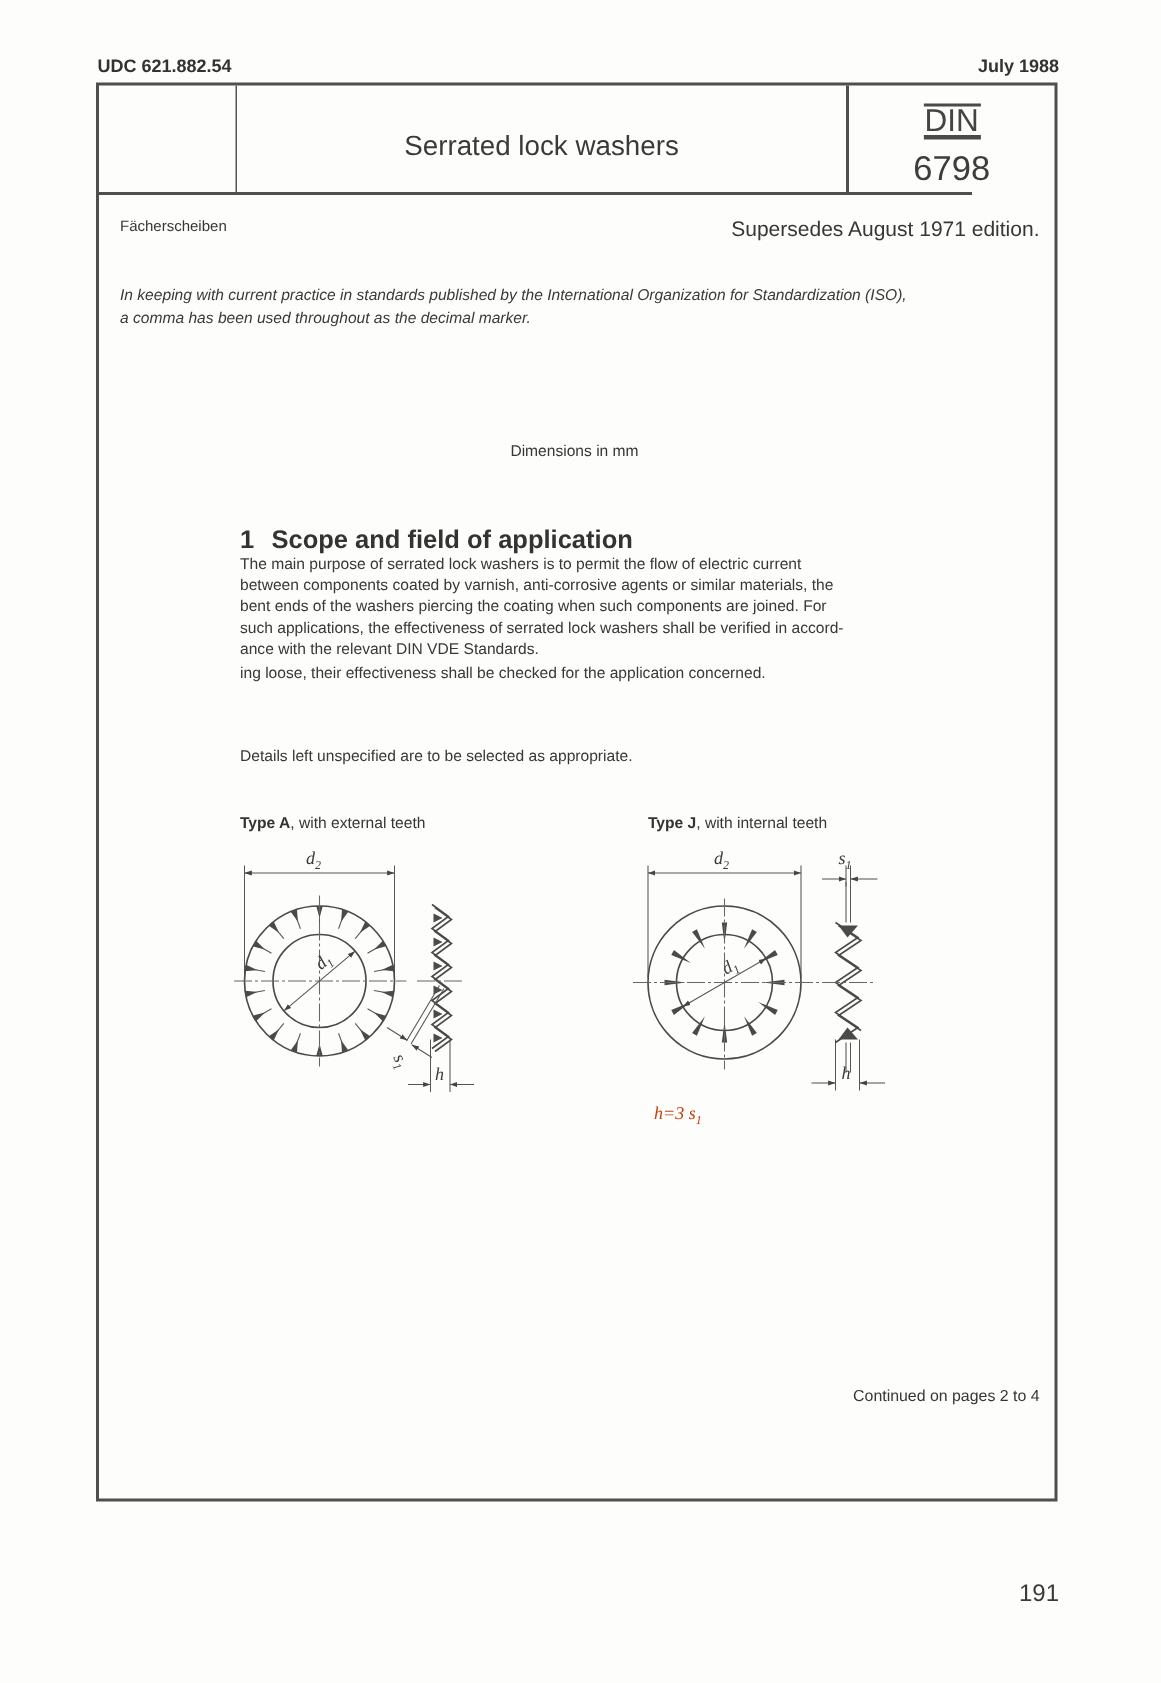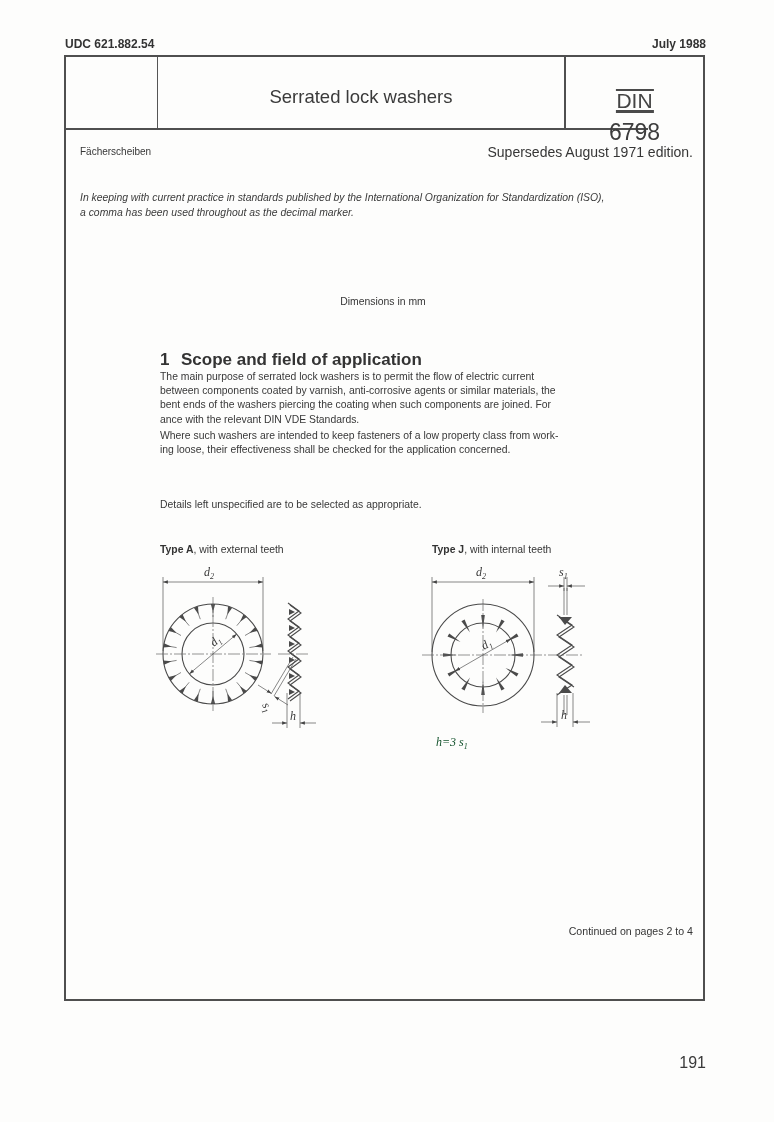--- a/index.html
+++ b/index.html
@@ -17,21 +17,21 @@
     position: absolute; left: 64px; top: 55px; width: 641px; height: 946px;
     border: 2px solid #4f4f4f; box-sizing: border-box;
   }
   .title-row {
     position: absolute; left: 0; top: 0; width: 582px; height: 73px;
     border-bottom: 2px solid #4f4f4f; box-sizing: border-box;
   }
   .cell { position: absolute; top: 0; height: 71px; box-sizing: border-box; }
   .cell-blank { left: 0; width: 92px; border-right: 1.5px solid #555; }
   .cell-title { left: 92px; width: 408px; border-right: 2px solid #4f4f4f; }
-  .cell-din { left: 500px; width: 137px; margin-top: 20px; }
+  .cell-din { left: 500px; width: 137px; }
   .doc-title {
     position: absolute; left: 0; right: 0; top: 29px; text-align: center;
     font-size: 18.5px; line-height: 22px; color: #3a3a3a;
   }
   .din-mark {
     position: absolute; left: 50%; transform: translateX(-50%); top: 12px;
     font-size: 21px; line-height: 19px; color: #444; padding: 0 1px;
     border-top: 2px solid #4a4a4a; border-bottom: 3px solid #4a4a4a;
   }
   .din-number {
@@ -64,21 +64,21 @@
   svg.fig { position: absolute; overflow: visible; }
   #fig-a { left: 150px; top: 565px; width: 200px; height: 175px; }
   #fig-j { left: 420px; top: 565px; width: 200px; height: 180px; }
   .stk { fill: none; stroke: #4a4a4a; stroke-width: 1.1; }
   .thin { fill: none; stroke: #555; stroke-width: 0.7; }
   .cl { fill: none; stroke: #666; stroke-width: 0.7; stroke-dasharray: 12 2 2 2; }
   .fill { fill: #4a4a4a; stroke: none; }
   .lbl { font-family: "Liberation Serif", serif; font-style: italic; font-size: 12px; fill: #3a3a3a; }
   .lbl .sub { font-size: 8px; }
 
-  #formula { left: 436px; top: 734px; font-family: "Liberation Serif", serif; font-style: italic; font-size: 12px; line-height: 16px; color: #14532d; }
+  #formula { left: 436px; top: 734px; font-family: "Liberation Serif", serif; font-style: italic; font-size: 12px; line-height: 16px; color: #c2410c; }
   #formula .sub { font-size: 8px; vertical-align: -3px; }
 
   #continued { right: 81px; top: 924px; font-size: 10.6px; line-height: 14px; }
   #page-number { right: 68px; top: 1054px; font-size: 16px; line-height: 18px; color: #3a3a3a; }
 </style>
 </head>
 <body>
 
 <div id="udc" class="abs">UDC 621.882.54</div>
 <div id="date" class="abs">July 1988</div>
@@ -107,24 +107,24 @@
 <div id="units" class="abs">Dimensions in mm</div>
 
 <div id="sec1" class="section">
   <div class="sec-heading">
     <span class="sec-num">1</span><span>Scope and field of application</span>
   </div>
   <div class="para">
     <div class="pline">The main purpose of serrated lock washers is to permit the flow of electric current</div>
     <div class="pline">between components coated by varnish, anti-corrosive agents or similar materials, the</div>
     <div class="pline">bent ends of the washers piercing the coating when such components are joined. For</div>
+    <div class="pline">such applications, the effectiveness of serrated lock washers shall be verified in accord-</div>
     <div class="pline">ance with the relevant DIN VDE Standards.</div>
   </div>
   <div class="para">
-    <div class="pline">Where such washers are intended to keep fasteners of a low property class from work-</div>
     <div class="pline">ing loose, their effectiveness shall be checked for the application concerned.</div>
   </div>
 </div>
 
 <div id="sec2" class="section">
   <div class="para">
     <div class="pline">Details left unspecified are to be selected as appropriate.</div>
   </div>
 </div>
 

